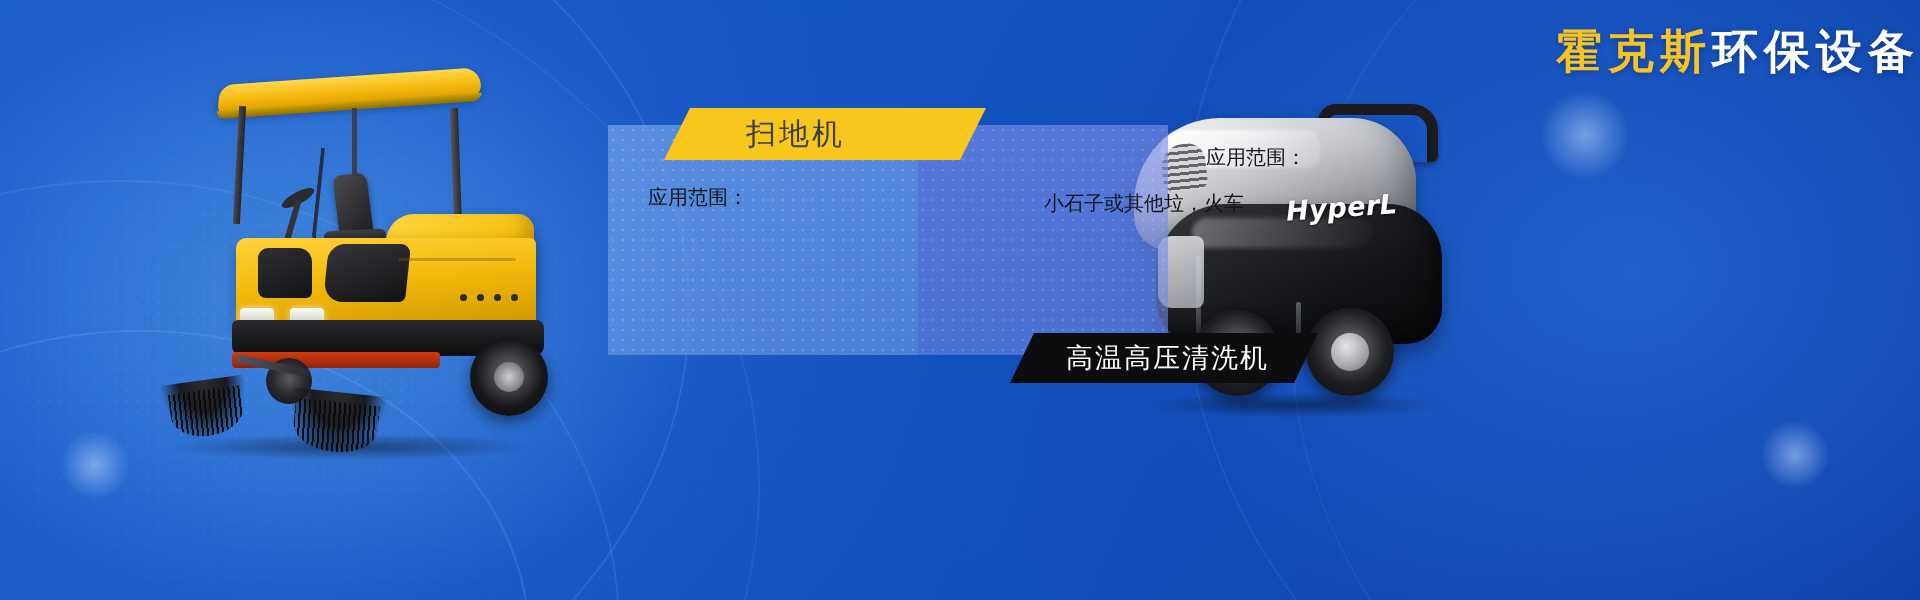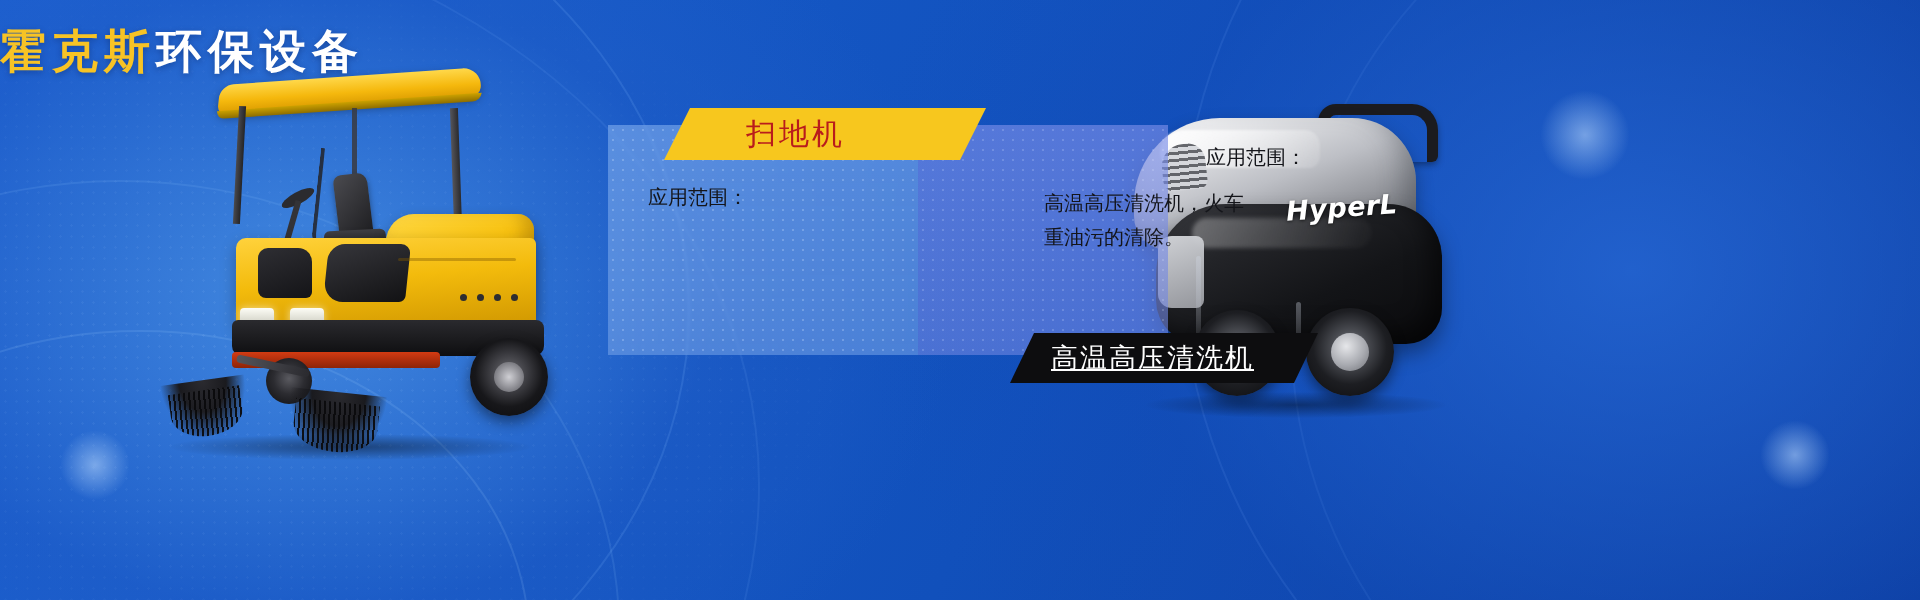--- a/index.html
+++ b/index.html
@@ -47,21 +47,21 @@
     opacity:.5;
     -webkit-mask-image:radial-gradient(ellipse 820px 520px at 14% 58%, #000 0%, rgba(0,0,0,.35) 55%, transparent 78%);
             mask-image:radial-gradient(ellipse 820px 520px at 14% 58%, #000 0%, rgba(0,0,0,.35) 55%, transparent 78%);
     pointer-events:none;
   }
 
   
   .headline {
     position:absolute;
     left:0; right:0; top:28px;
-    text-align:left;
+    text-align:right;
     font-size:46px;
     font-weight:bold;
     letter-spacing:6px;
     line-height:1;
     white-space:nowrap;
     text-shadow:0 2px 6px rgba(0,20,70,.35);
   }
   .headline .hl-yellow { color:#f7c325; }
   .headline .hl-white  { color:#ffffff; }
 
@@ -97,43 +97,42 @@
   
   .tag-yellow {
     position:absolute;
     left:664px; top:108px;
     width:322px; height:52px;
     background:#f7c71e;
     clip-path:polygon(26px 0, 322px 0, 296px 52px, 0 52px);
     display:flex; align-items:center;
   }
   .tag-yellow .tag-text {
-    color:#b91c1c;
+    color:#404040;
     font-size:30px;
     font-weight:normal;
     letter-spacing:3px;
     margin-left:82px;
   }
 
   
   .tag-black {
     position:absolute;
     left:1010px; top:333px;
     width:308px; height:50px;
     background:#0d0d0f;
     clip-path:polygon(24px 0, 308px 0, 284px 50px, 0 50px);
     display:flex; align-items:center;
   }
   .tag-black .tag-text {
     color:#ffffff;
     font-size:27px;
     letter-spacing:2px;
-    margin-left:41px;
+    margin-left:56px;
     white-space:nowrap;
-    text-decoration:underline;
   }
 
   
   .copy {
     position:absolute;
     color:#14151a;
     font-size:20px;
     line-height:34px;
     white-space:nowrap;
   }
@@ -455,22 +454,21 @@
 
   <div class="panel-left">
     <div class="dots"></div>
   </div>
   <div class="panel-right">
     <div class="dots"></div>
   </div>
 
   <div class="copy copy-right">
     <span class="lead">应用范围：</span>
-    <span class="ln">高温高压清洗机，火车</span>
-    <span class="ln">重油污的清除。</span>
+    <span class="ln">小石子或其他垃，火车</span>
   </div>
 
   <div class="copy copy-left">
     <span class="lead">应用范围：</span>
   </div>
 
   <div class="tag-yellow">
     <span class="tag-text">扫地机</span>
   </div>
 

